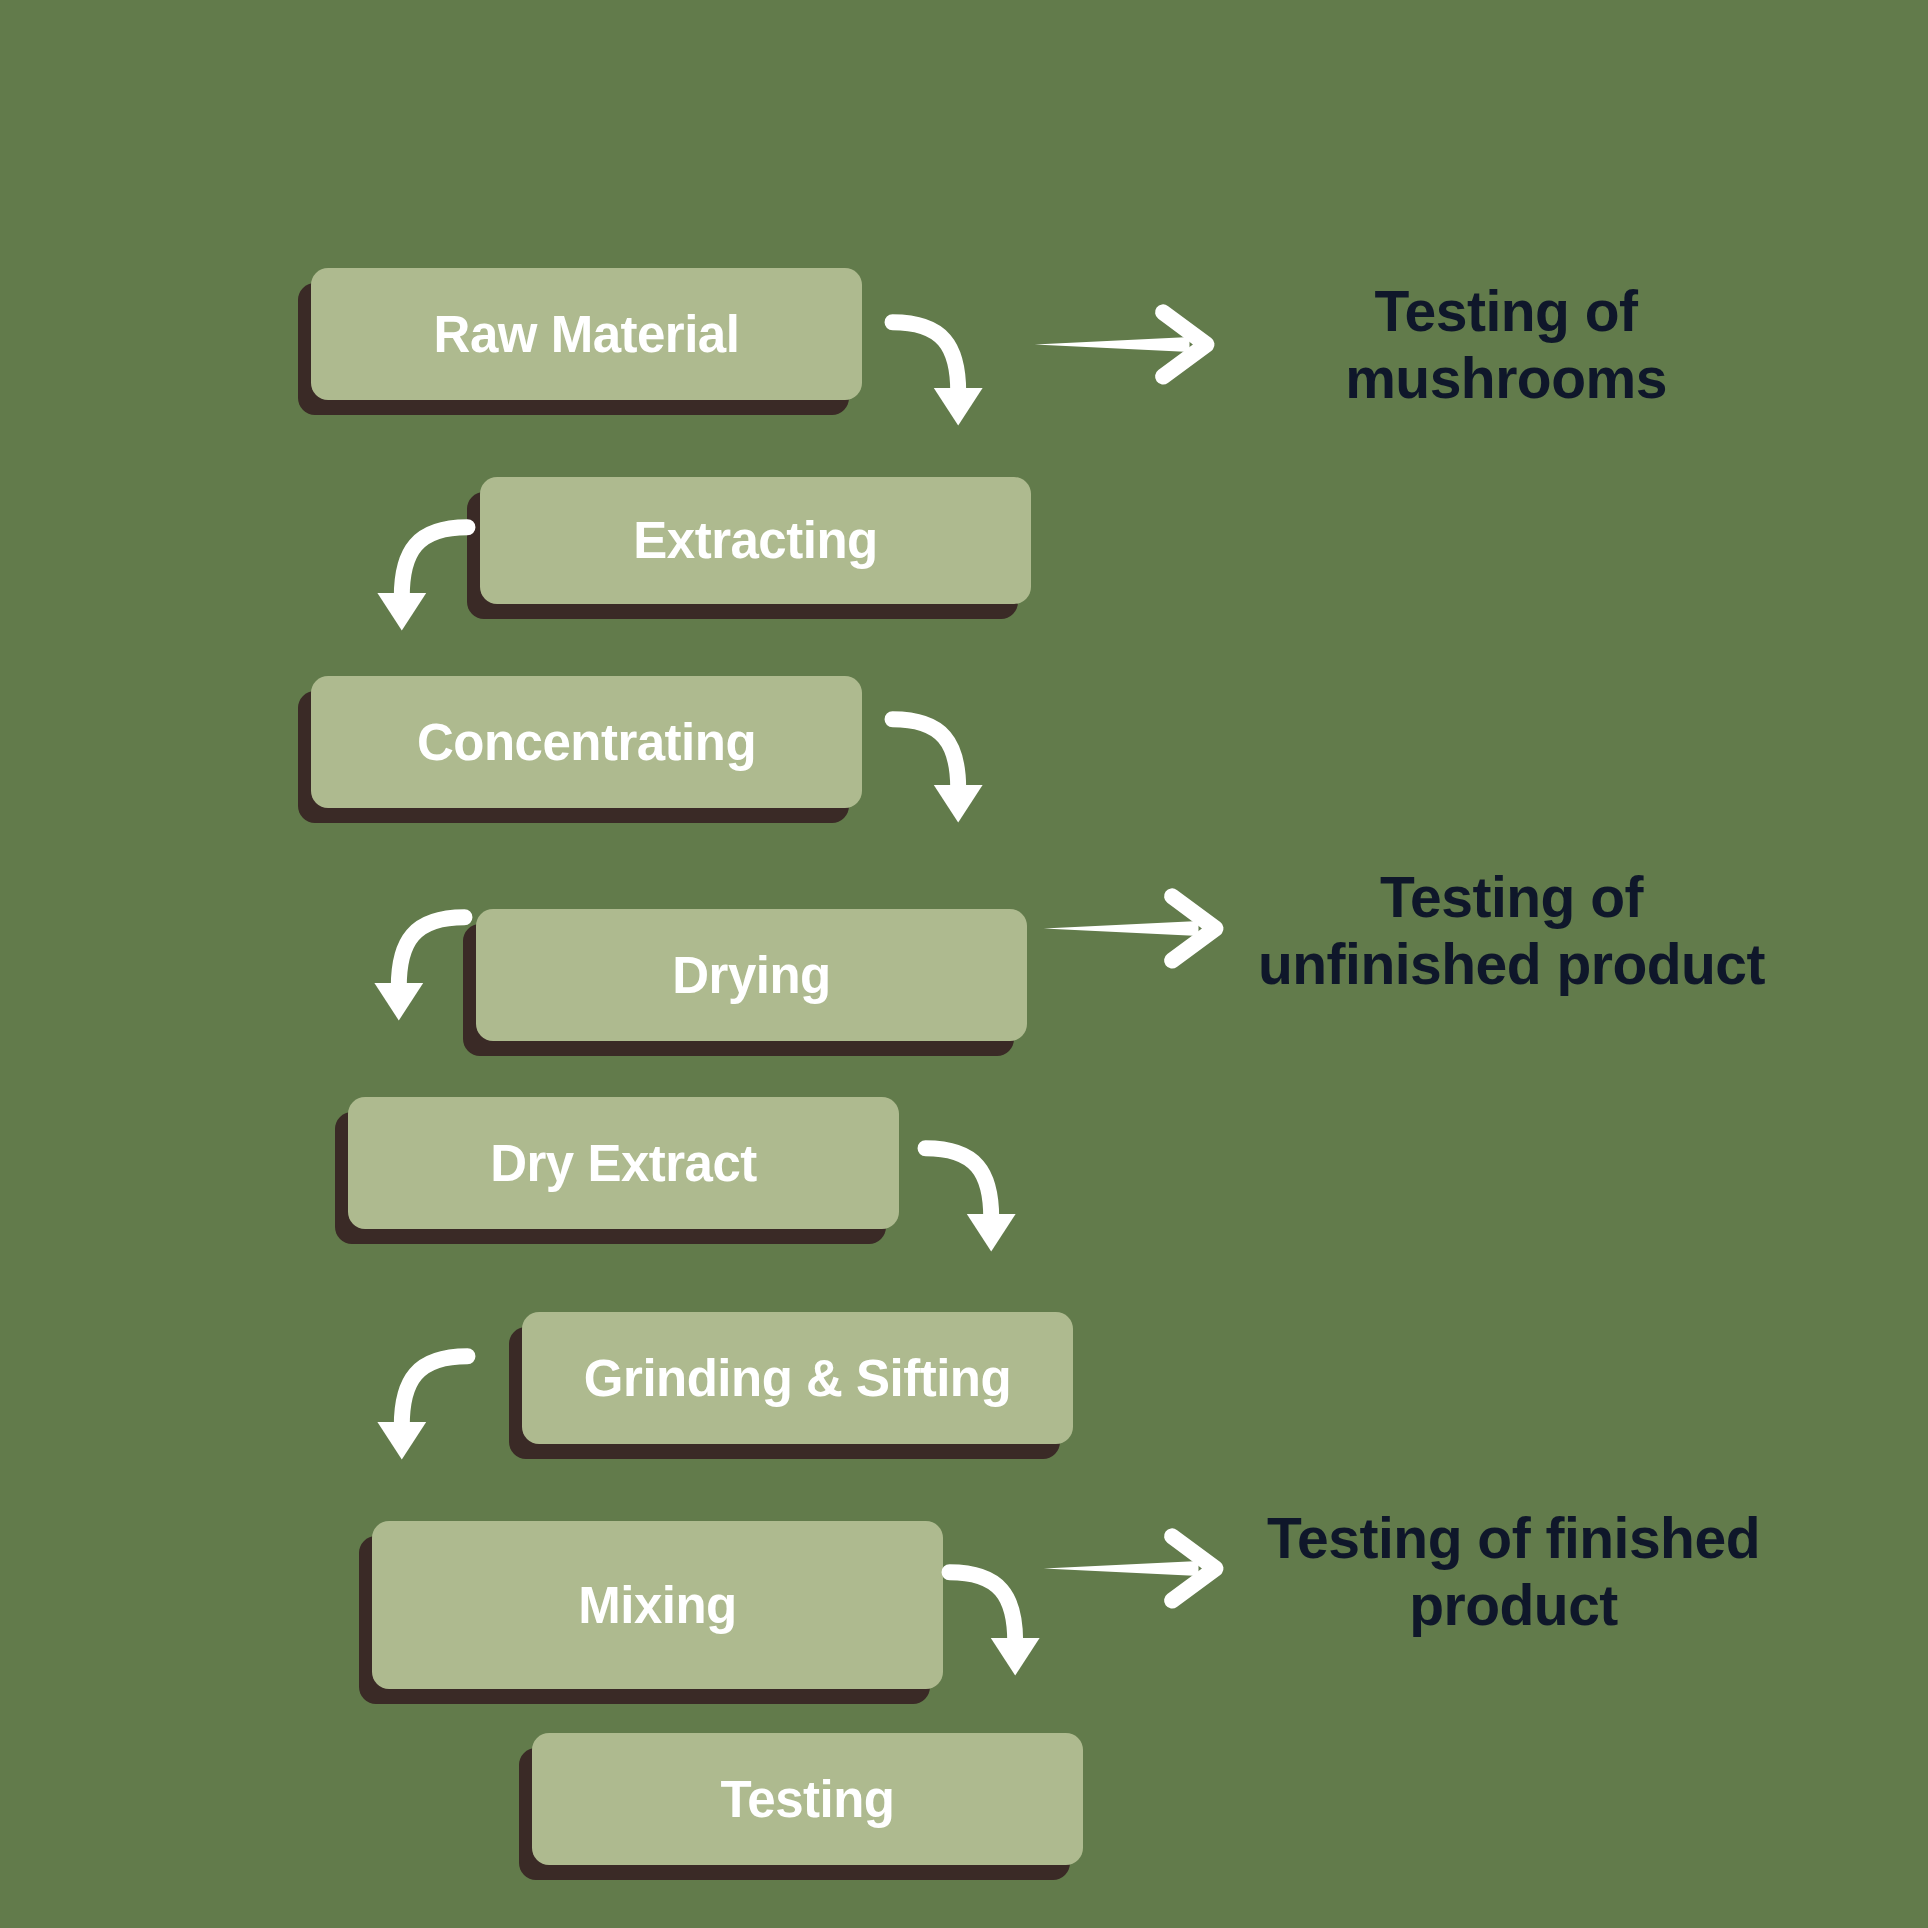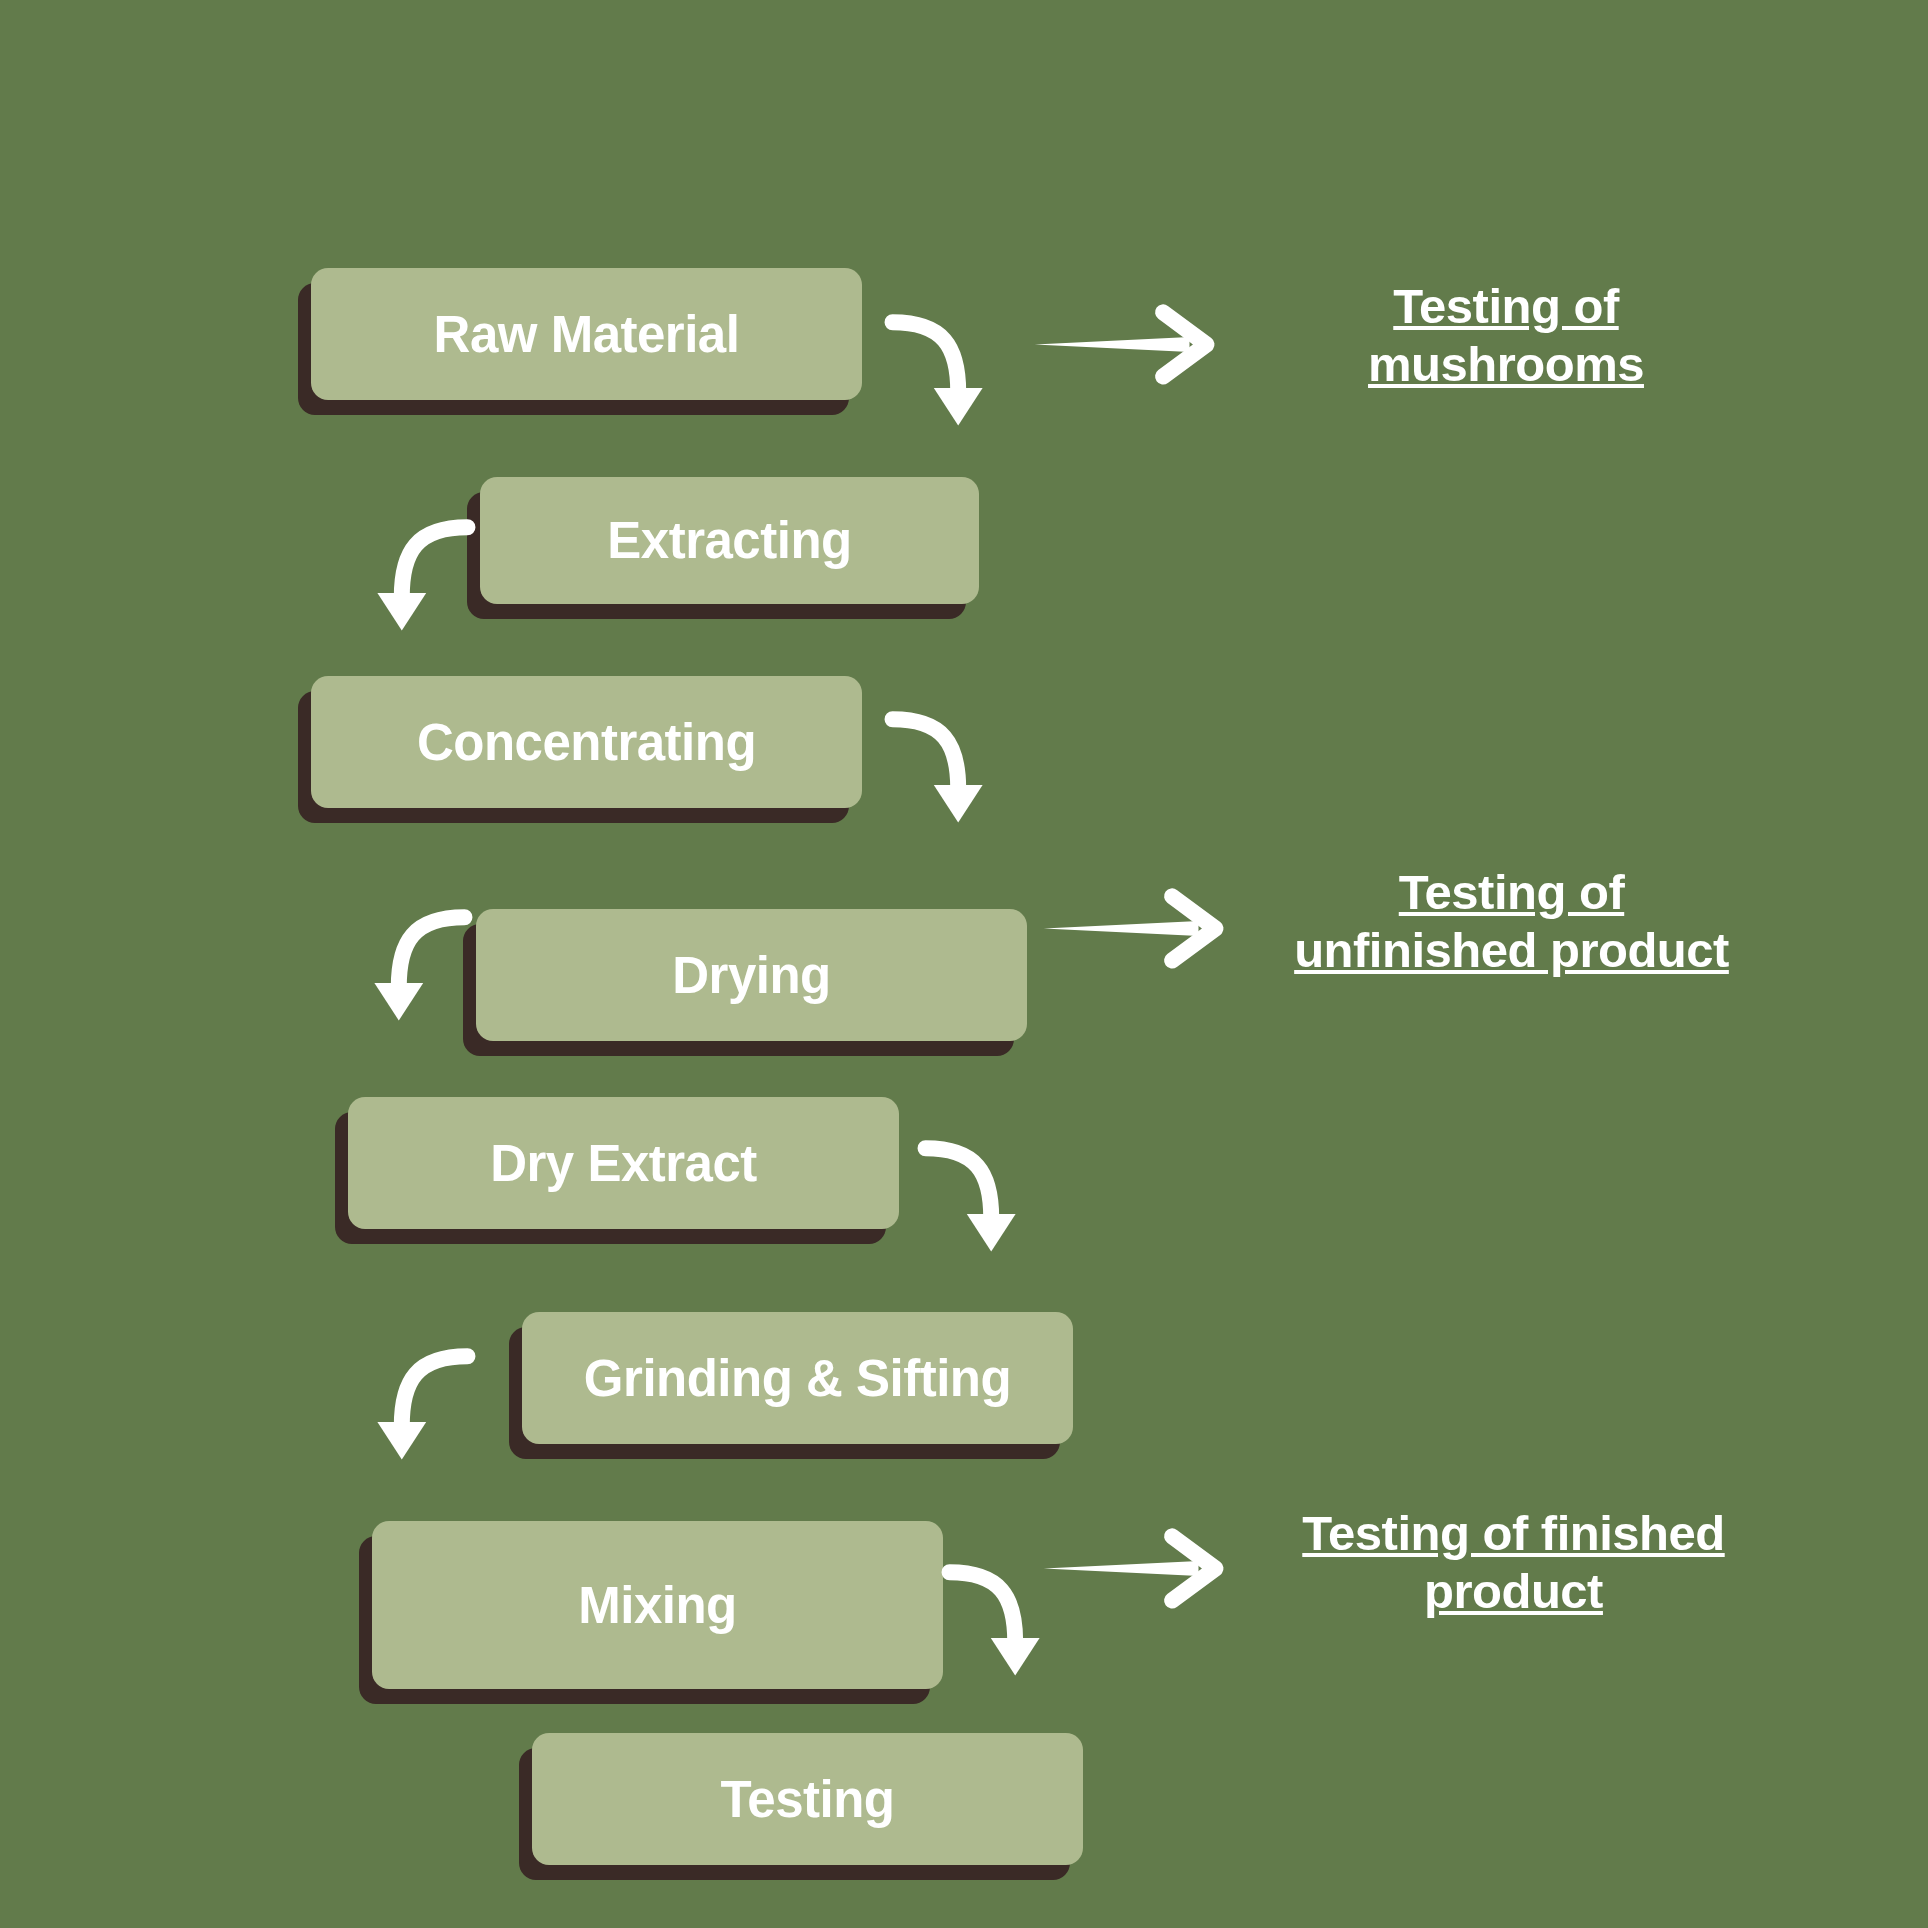--- a/index.html
+++ b/index.html
@@ -54,47 +54,46 @@
   }
   .step-label {
     color: #ffffff;
     font-size: 51px;
     font-weight: bold;
     white-space: nowrap;
     letter-spacing: -0.5px;
   }
   .note {
     position: absolute;
-    color: #ffffff;
-    font-size: 49px;
+    color: #0f172a;
+    font-size: 57px;
     font-weight: bold;
     line-height: 1.18;
     text-align: center;
     letter-spacing: -0.5px;
-    text-decoration: underline;
   }
   .arrow {
     position: absolute;
   }
   .arrow svg { display: block; overflow: visible; }
 </style>
 </head>
 <body>
 
 <div id="canvas">
 
 
   <div class="step" style="left:311px; top:268px; width:551px; height:132px;border-radius:19px;">
     <div class="step-shadow"></div>
     <div class="step-box">
       <span class="step-label">Raw Material</span>
     </div>
   </div>
 
-  <div class="step" style="left:480px; top:477px; width:499px; height:127px;border-radius:26px;">
+  <div class="step" style="left:480px; top:477px; width:551px; height:127px;border-radius:26px;">
     <div class="step-shadow"></div>
     <div class="step-box">
       <span class="step-label">Extracting</span>
     </div>
   </div>
 
   <div class="step" style="left:311px; top:676px; width:551px; height:132px;">
     <div class="step-shadow"></div>
     <div class="step-box">
       <span class="step-label">Concentrating</span>

